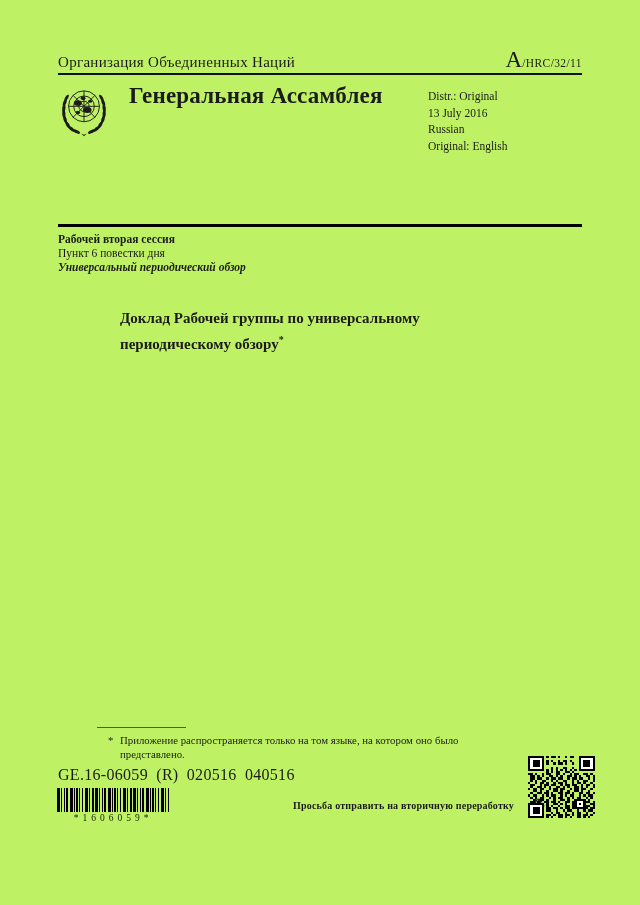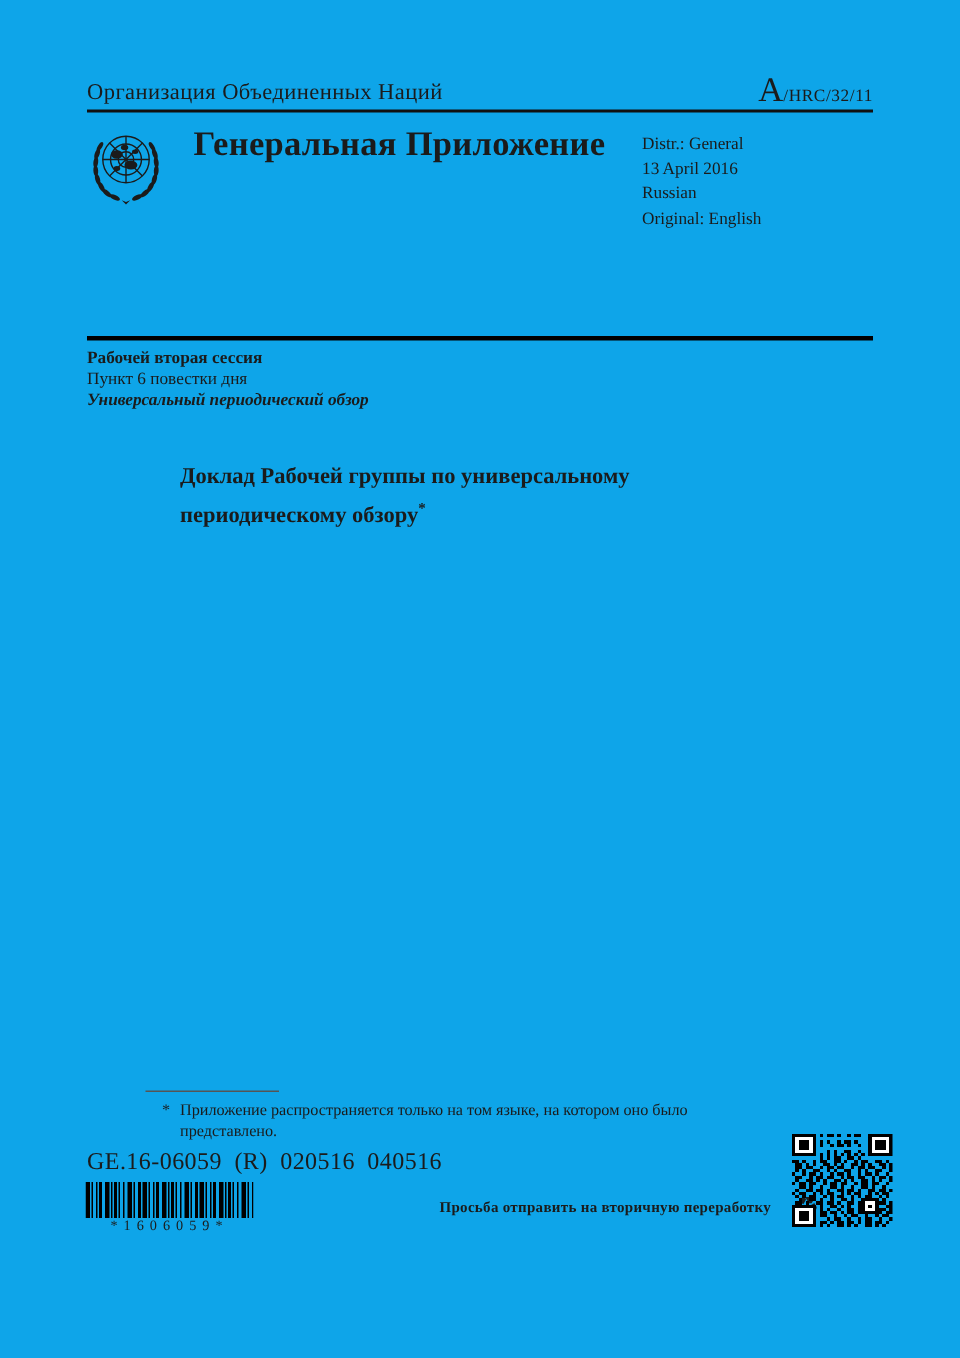--- a/index.html
+++ b/index.html
@@ -2,21 +2,21 @@
 <html><head>
 <meta charset="utf-8">
 <style>
   * { box-sizing: border-box; }
   html, body { margin:0; padding:0; }
   body {
     width:640px; height:905px; background:#ffffff;
     font-family:"Liberation Serif", serif; color:#1b1b1b;
     -webkit-font-smoothing:antialiased;
   }
-  .page { position:relative; width:640px; height:905px; background:#0ea5e9; overflow:hidden; }
+  .page { position:relative; width:640px; height:905px; background:#bef264; overflow:hidden; }
   .abs { position:absolute; }
 
   
   .org-name { left:58px; top:54px; font-size:15px; letter-spacing:0.3px; }
   .doc-symbol { right:58px; top:47px; text-align:center; white-space:nowrap; }
   .doc-symbol .big { font-size:23px; font-weight:400; }
   .doc-symbol .small { font-size:11.5px; letter-spacing:0.4px; }
   .rule-thin { left:58px; right:58px; top:73px; height:1.5px; background:#111; }
 
   
@@ -95,25 +95,25 @@
       <ellipse cx="45.5" cy="47" rx="4" ry="1.7" transform="rotate(-40 45.5 47)"></ellipse>
       <ellipse cx="49.5" cy="42.5" rx="4" ry="1.7" transform="rotate(-60 49.5 42.5)"></ellipse>
       <ellipse cx="52.2" cy="37" rx="4" ry="1.7" transform="rotate(-75 52.2 37)"></ellipse>
       <ellipse cx="53.5" cy="31" rx="4" ry="1.7" transform="rotate(-87 53.5 31)"></ellipse>
       <ellipse cx="53.5" cy="25" rx="4" ry="1.7" transform="rotate(-97 53.5 25)"></ellipse>
       <ellipse cx="52.5" cy="19" rx="4" ry="1.7" transform="rotate(-110 52.5 19)"></ellipse>
       <ellipse cx="50.5" cy="13.8" rx="3.6" ry="1.5" transform="rotate(-122 50.5 13.8)"></ellipse>
     </g>
   </svg>
 
-  <div class="abs ga-title">Генеральная Приложение</div>
+  <div class="abs ga-title">Генеральная Ассамблея</div>
 
   <div class="abs distr-block">
-    <div>Distr.: General</div>
-    <div>13 April 2016</div>
+    <div>Distr.: Original</div>
+    <div>13 July 2016</div>
     <div>Russian</div>
     <div>Original: English</div>
   </div>
 
   <div class="abs rule-thick"></div>
 
   <div class="abs session-block">
     <div class="session-line">Рабочей вторая сессия</div>
     <div class="session-agenda">Пункт 6 повестки дня</div>
     <div class="session-topic">Универсальный периодический обзор</div>

